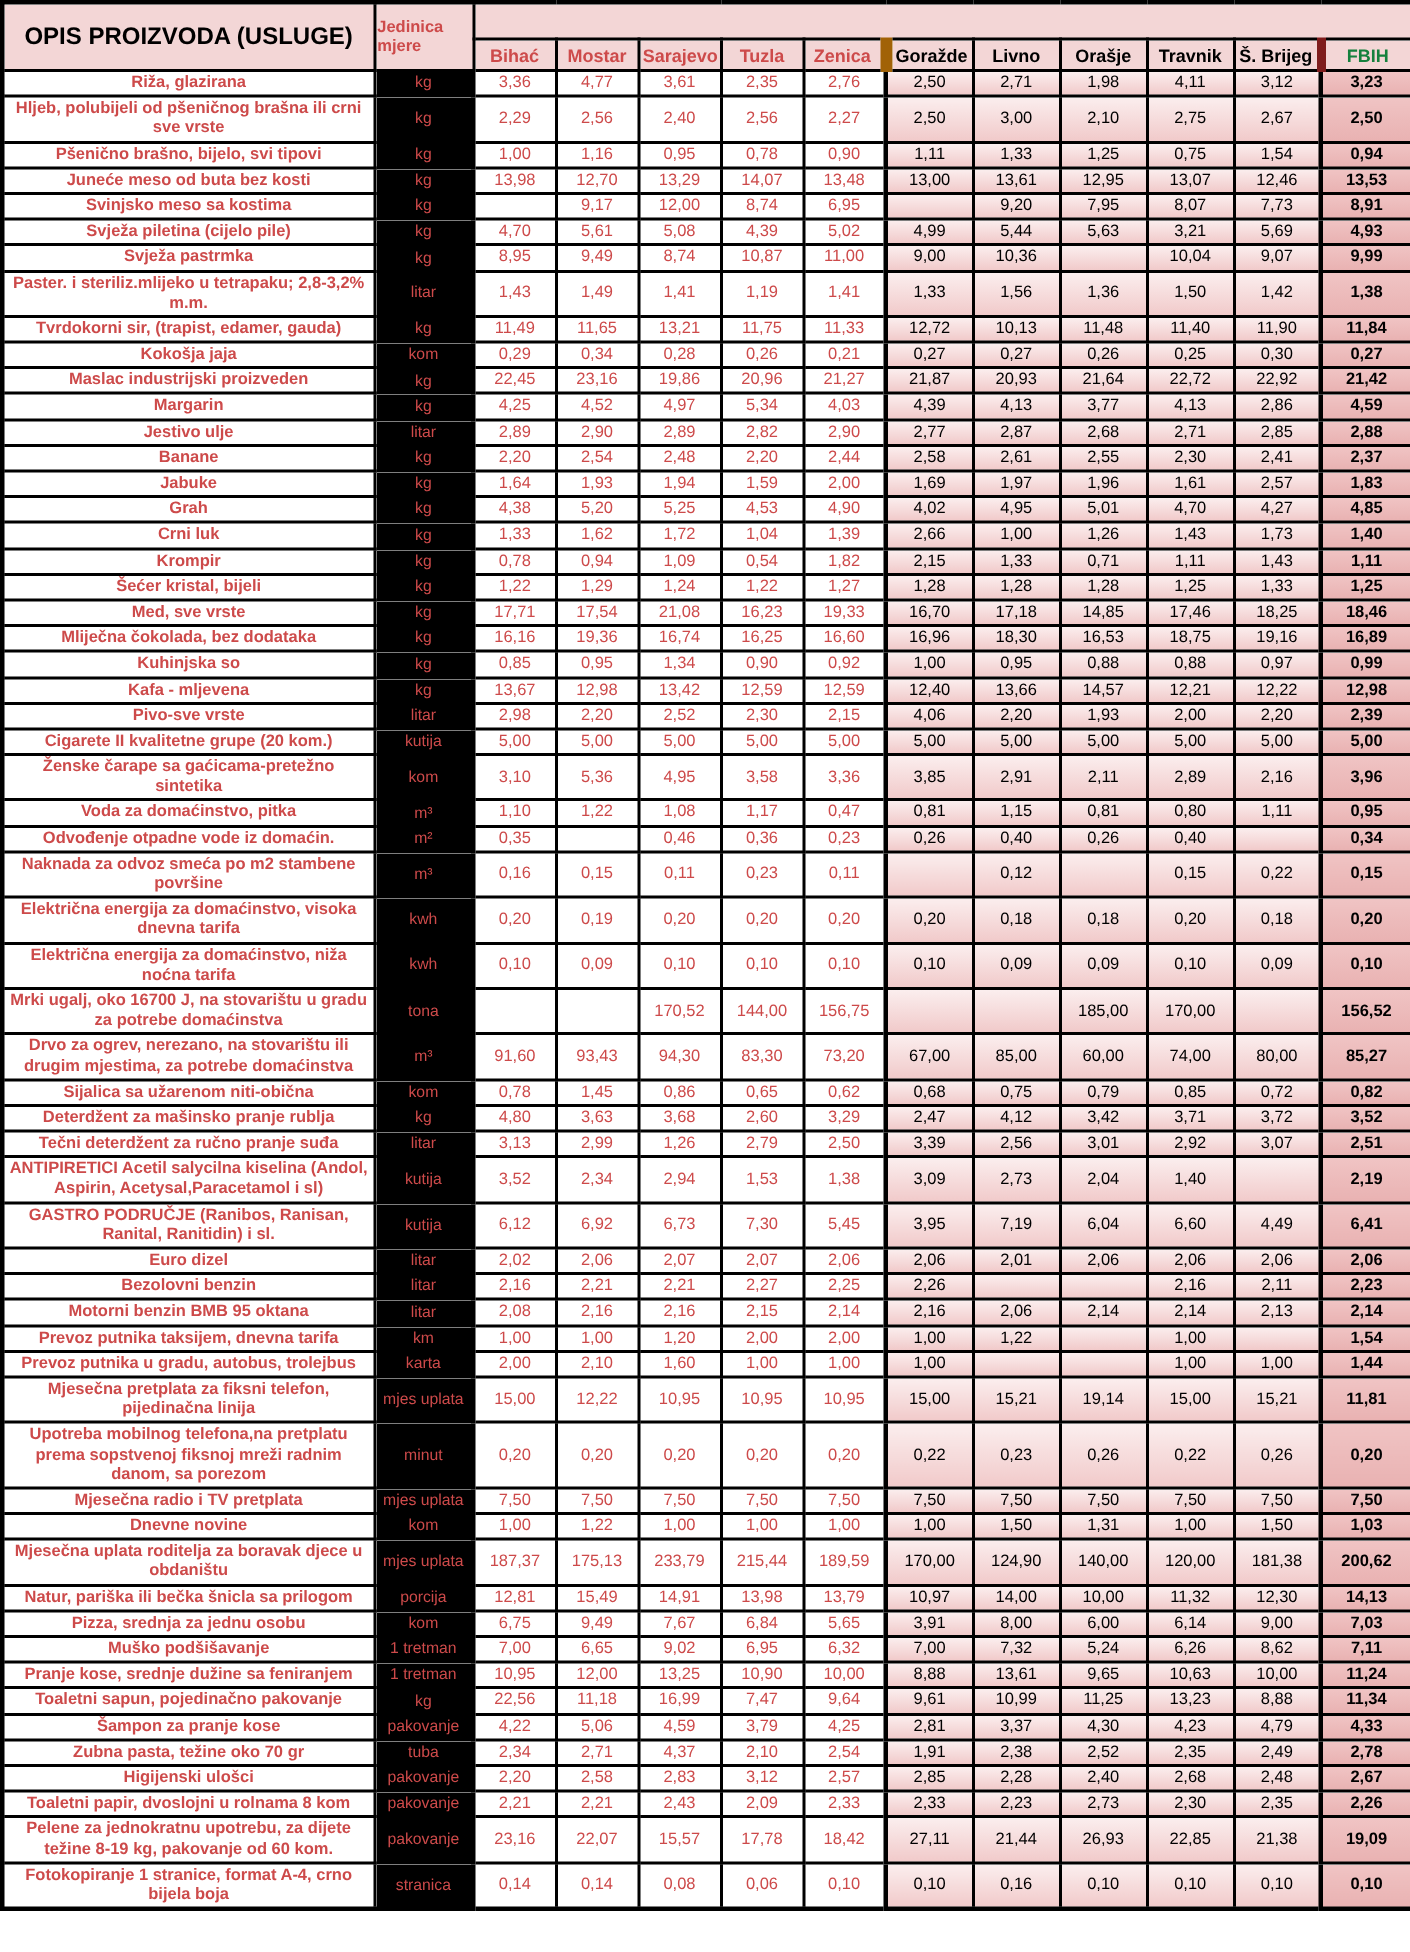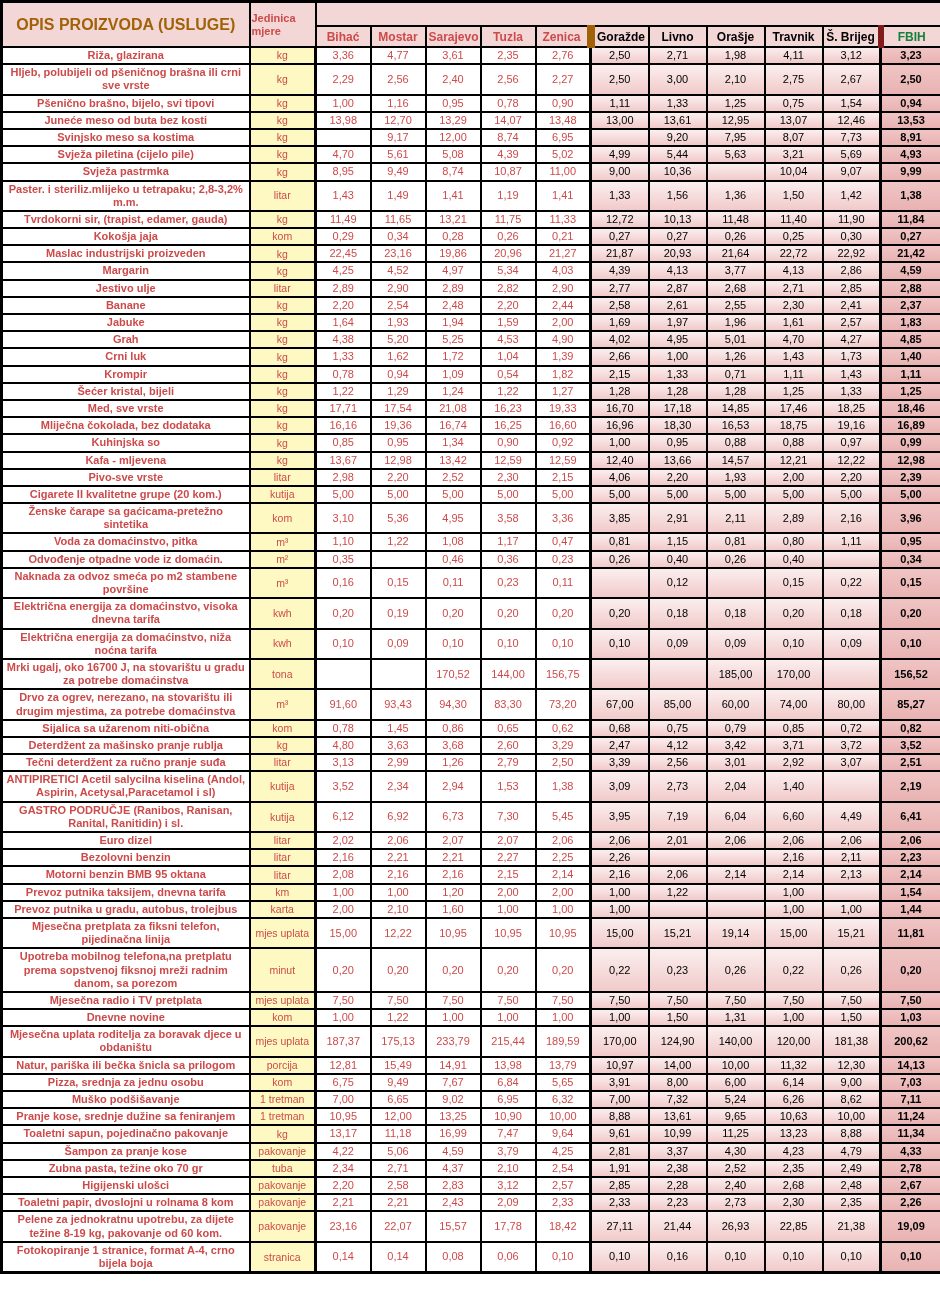--- a/index.html
+++ b/index.html
@@ -1,30 +1,30 @@
 <!DOCTYPE html>
 <html><head>
 <meta charset="utf-8">
 <style>
   html,body{margin:0;padding:0;background:#ffffff;}
   body{width:940px;}
   table{border-collapse:collapse;table-layout:fixed;width:940px;
         font-family:"Liberation Sans",sans-serif;border:3px solid #000;}
   th,td{border:2px solid #000;overflow:hidden;}
-  th.title{background:#f3d6d6;color:#a16207;font-size:16px;font-weight:bold;text-align:center;}
+  th.title{background:#f3d6d6;color:#000000;font-size:16px;font-weight:bold;text-align:center;}
   th.unit-h{background:#f3d6d6;color:#cd4a4a;font-size:11px;font-weight:bold;line-height:1.15;text-align:left;}
   th.band{background:#f3d6d6;height:20px;}
   th.city{background:#f3d6d6;font-size:12px;font-weight:bold;height:19px;padding:0 2px;}
   th.red-city{color:#cd4a4a;}
   th.black-city{color:#000;}
   th.thick-r{border-right:8px solid #a16207;}
   th.fbih-h{color:#15803d;border-left:6px solid #7f1d1d;}
   td{text-align:center;font-size:11px;padding:1px 2px;line-height:1.2;vertical-align:middle;}
   td.desc{color:#cd4a4a;font-weight:bold;background:#fff;}
-  td.unit{background:#fef9c3;color:#cd4a4a;font-size:10.5px;border-right:3px solid #000;}
+  td.unit{background:#000000;color:#cd4a4a;font-size:10.5px;border-right:3px solid #000;}
   td.red{color:#cd4a4a;background:#fff;}
   td.zen{border-right:3px solid #000;}
   td.grad{color:#000;background:linear-gradient(180deg,#fbeeee,#f1caca);}
   td.fbih{color:#000;font-weight:bold;border-left:3px solid #000;
           background:linear-gradient(180deg,#f0c4c4,#e9b2b2);margin-top:48px;}
 </style>
 </head>
 <body>
 
 <table>
@@ -840,21 +840,21 @@
         <td class="grad">8,88</td>
         <td class="grad">13,61</td>
         <td class="grad">9,65</td>
         <td class="grad">10,63</td>
         <td class="grad">10,00</td>
         <td class="fbih">11,24</td>
       </tr>
       <tr>
         <td class="desc">Toaletni sapun, pojedinačno pakovanje</td>
         <td class="unit">kg</td>
-        <td class="red">13,17</td>
+        <td class="red">22,56</td>
         <td class="red">11,18</td>
         <td class="red">16,99</td>
         <td class="red">7,47</td>
         <td class="red zen">9,64</td>
         <td class="grad">9,61</td>
         <td class="grad">10,99</td>
         <td class="grad">11,25</td>
         <td class="grad">13,23</td>
         <td class="grad">8,88</td>
         <td class="fbih">11,34</td>

